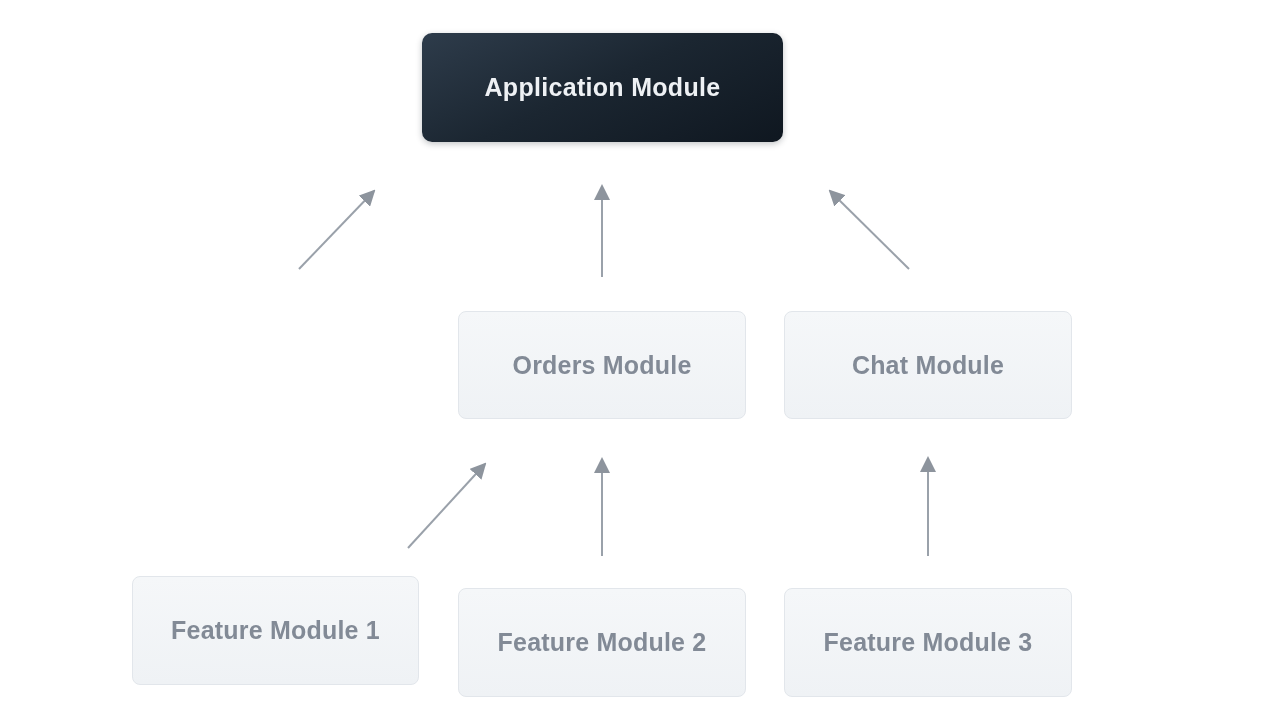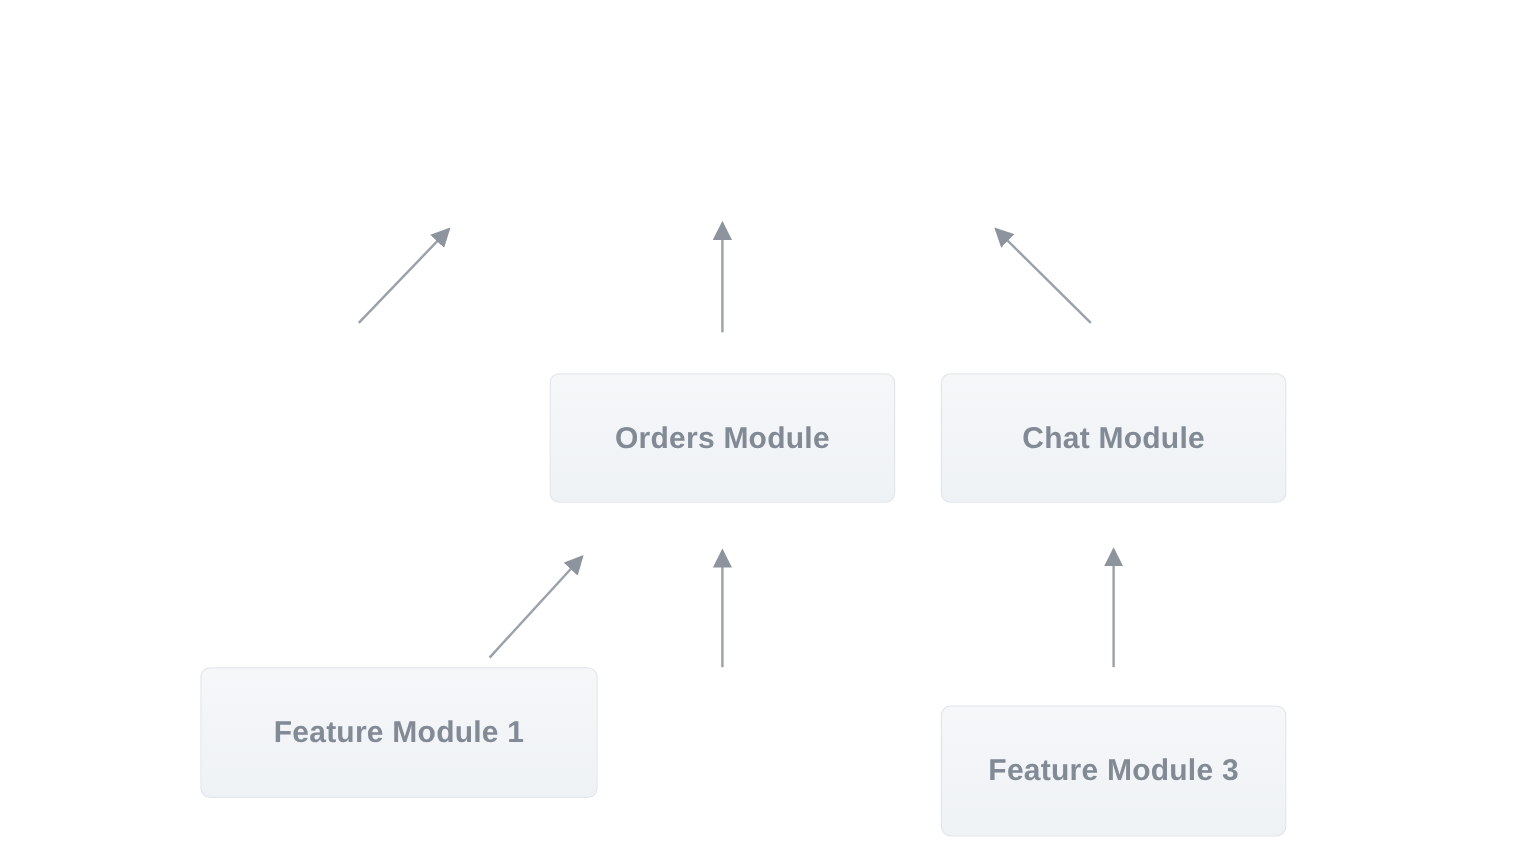--- a/index.html
+++ b/index.html
@@ -50,21 +50,21 @@
     font-size: 25px;
     font-weight: 700;
     letter-spacing: 0.2px;
   }
 
   
   .node-app     { left: 422px; top: 33px;  width: 361px; height: 109px; }
   .node-users   { left: 132px; top: 311px; width: 287px; height: 108px; }
   .node-orders  { left: 458px; top: 311px; width: 288px; height: 108px; }
   .node-chat    { left: 784px; top: 311px; width: 288px; height: 108px; }
-  .node-f1      { left: 132px; top: 556px; width: 331px; height: 109px; margin-left: 35px; }
+  .node-f1      { left: 132px; top: 576px; width: 287px; height: 109px; }
   .node-f2      { left: 458px; top: 588px; width: 288px; height: 109px; }
   .node-f3      { left: 784px; top: 588px; width: 288px; height: 109px; }
 
   .watermark {
     position: absolute;
     right: 16px;
     bottom: 14px;
     font-size: 18px;
     color: #b9bfc6;
     letter-spacing: 1px;
@@ -82,33 +82,39 @@
       </marker>
     </defs>
     <line x1="299" y1="269" x2="374" y2="191" stroke="#9aa1aa" stroke-width="2" marker-end="url(#arrowhead)"></line>
     <line x1="602" y1="277" x2="602" y2="186" stroke="#9aa1aa" stroke-width="2" marker-end="url(#arrowhead)"></line>
     <line x1="909" y1="269" x2="830" y2="191" stroke="#9aa1aa" stroke-width="2" marker-end="url(#arrowhead)"></line>
     <line x1="408" y1="548" x2="485" y2="464" stroke="#9aa1aa" stroke-width="2" marker-end="url(#arrowhead)"></line>
     <line x1="602" y1="556" x2="602" y2="459" stroke="#9aa1aa" stroke-width="2" marker-end="url(#arrowhead)"></line>
     <line x1="928" y1="556" x2="928" y2="458" stroke="#9aa1aa" stroke-width="2" marker-end="url(#arrowhead)"></line>
   </svg>
 
+  <div class="node node-dark node-app">
+    <span>Application Module</span>
+  </div>
 
 
   <div class="node node-light node-chat">
     <span>Chat Module</span>
   </div>
 
   <div class="node node-light node-orders">
     <span>Orders Module</span>
   </div>
 
   <div class="node node-light node-f1">
     <span>Feature Module 1</span>
   </div>
 
+  <div class="node node-light node-f2">
+    <span>Feature Module 2</span>
+  </div>
 
   <div class="node node-light node-f3">
     <span>Feature Module 3</span>
   </div>
 
 
 </div>
 
 </body></html>

